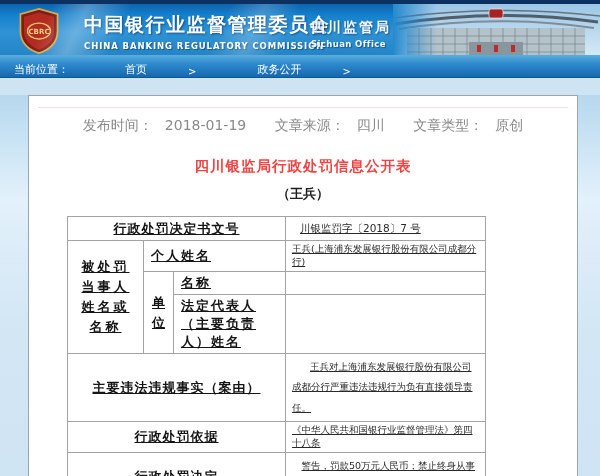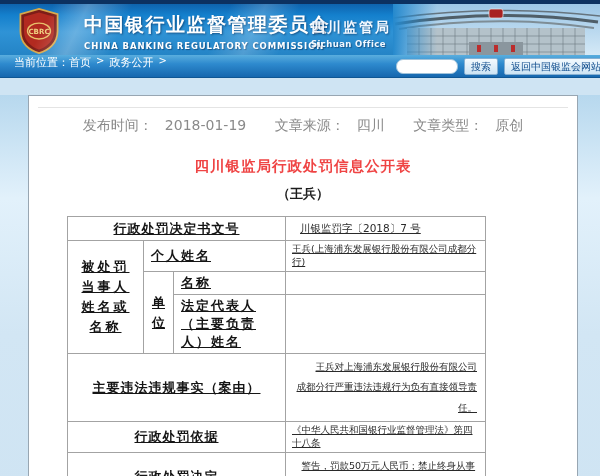--- a/index.html
+++ b/index.html
@@ -22,26 +22,26 @@
   .logo{ position:absolute; left:17px; top:4px; width:44px; height:46px; }
   .title-block{ position:absolute; left:84px; top:8px; color:#fff; }
   .title-cn{ font-size:19px; font-weight:bold; letter-spacing:1.5px; text-shadow:1px 1px 2px rgba(0,30,70,.55); white-space:nowrap;}
   .title-en{ font-size:8.5px; font-weight:bold; letter-spacing:.9px; margin-top:3px; text-shadow:1px 1px 1px rgba(0,30,70,.5); white-space:nowrap;}
   .office-block{ position:absolute; left:311px; top:15px; color:#f2f8ff; text-align:left;}
   .office-cn{ font-size:14px; font-weight:bold; letter-spacing:2px; text-shadow:1px 1px 2px rgba(0,30,70,.5); white-space:nowrap;}
   .office-en{ font-size:8.5px; font-weight:bold; margin-top:2px; letter-spacing:.4px; text-shadow:1px 1px 1px rgba(0,30,70,.5); white-space:nowrap;}
   .building{ position:absolute; right:0; top:0; width:207px; height:55px; }
   
   .crumb-bar{
-    position:relative; height:23px; display:flex; align-items:flex-start;
+    position:relative; height:23px; display:flex; align-items:flex-end;
     background:linear-gradient(180deg,#5aaede 0%,#2e8ace 40%,#1667ae 100%);
     border-bottom:1px solid #0f5693;
-    color:#fff; font-size:11px; padding-left:14px; white-space:nowrap;
-  }
-  .crumb-bar a{ color:#fff; text-decoration:none; }
+    color:#fff; font-size:11px; padding-left:14px; white-space:nowrap;gap:36px;
+  }
+  .crumb-bar a{ color:#fff; text-decoration:none;margin-left:20px; }
   .crumb-sep{ margin:0 5px; font-size:10px; }
   .search-zone{ position:absolute; right:0; top:0; height:23px; display:flex; align-items:center; gap:6px; }
   .search-input{
     width:62px; height:15px; border:1px solid #9fc2da; border-radius:7px;
     background:#fff; font-size:10px; padding:0 6px; outline:none;
   }
   .btn{
     height:17px; font-size:10px; color:#134f8e; line-height:15px;
     background:linear-gradient(180deg,#f3fafe,#cde4f4);
     border:1px solid #86b0d2; border-radius:2px; padding:0 6px; white-space:nowrap; cursor:pointer;
@@ -67,21 +67,21 @@
     width:418px; table-layout:fixed;
   }
   table.penalty td{ border:1px solid #a3a3a3; vertical-align:middle;text-decoration:underline; }
   .lbl{ font-weight:bold; font-size:13px; color:#151515; text-align:center; padding:2px 4px; letter-spacing:1px; }
   .lbl.sub{ text-align:left; padding-left:7px; letter-spacing:2px; }
   .lbl.party{ letter-spacing:3px; line-height:1.55; padding:2px 8px; }
   .lbl.unit{ letter-spacing:0; line-height:1.5; padding:2px 8px; }
   .val{ font-size:9.5px; color:#2a2a2a; text-align:left; padding:2px 6px; }
   .val.pad{ padding-left:14px; font-size:10.5px; }
   .val.para{ line-height:2.15; padding:3px 8px 3px 6px; }
-  .ind2{ text-indent:1.9em;text-align:right; }
+  .ind2{ text-indent:1.9em; }
   .ind1{ text-indent:1em; }
   tr.h24{ height:24px; } tr.h23{ height:23px; } tr.h36{ height:36px; }
   tr.h45{ height:45px; } tr.h21{ height:21px; } tr.h42{ height:42px; }
 </style>
 </head>
 <body>
 
 <div class="header">
   <svg class="logo" viewBox="0 0 48 52">
     <path d="M24 1 L45 7 V26 C45 40 35 48 24 51 C13 48 3 40 3 26 V7 Z" fill="#7d1d18" stroke="#d8a849" stroke-width="2"></path>
@@ -140,25 +140,20 @@
     <rect x="0" y="0" width="44" height="55" fill="url(#fade)"></rect>
   </svg>
 </div>
 
 <div class="crumb-bar">
   <span>当前位置：</span>
   <a href="#">首页</a>
   <span class="crumb-sep">&gt;</span>
   <a href="#">政务公开</a>
   <span class="crumb-sep">&gt;</span>
-  <div class="search-zone">
-    <input class="search-input" type="text" value="" style="">
-    <button class="btn">搜索</button>
-    <button class="btn return">返回中国银监会网站</button>
-  </div>
 </div>
 
 <div class="content-bg">
   <div class="panel">
     <div class="top-rule"></div>
     <div class="meta-line">
       <span><span>发布时间：</span><span>2018-01-19</span></span>
       <span><span>文章来源：</span><span>四川</span></span>
       <span><span>文章类型：</span><span>原创</span></span>
     </div>

